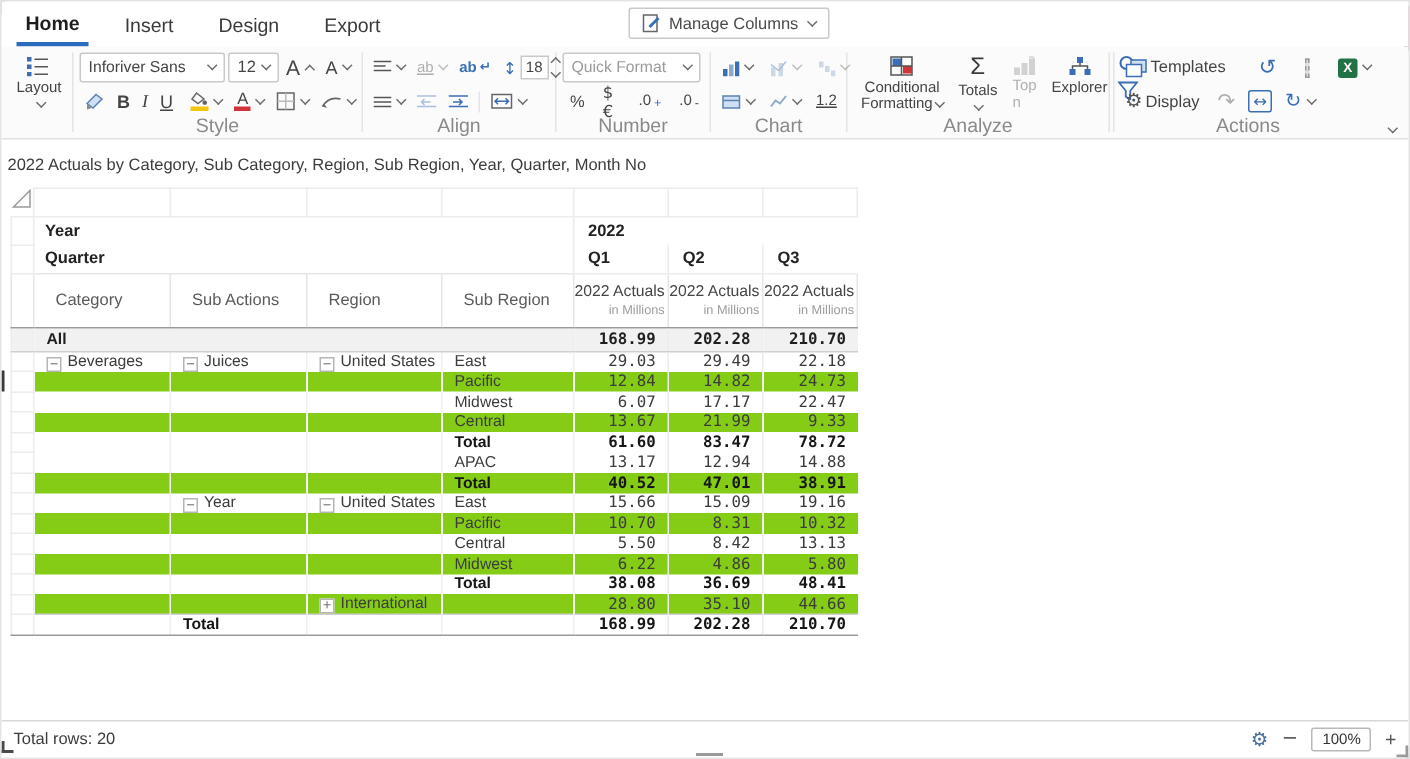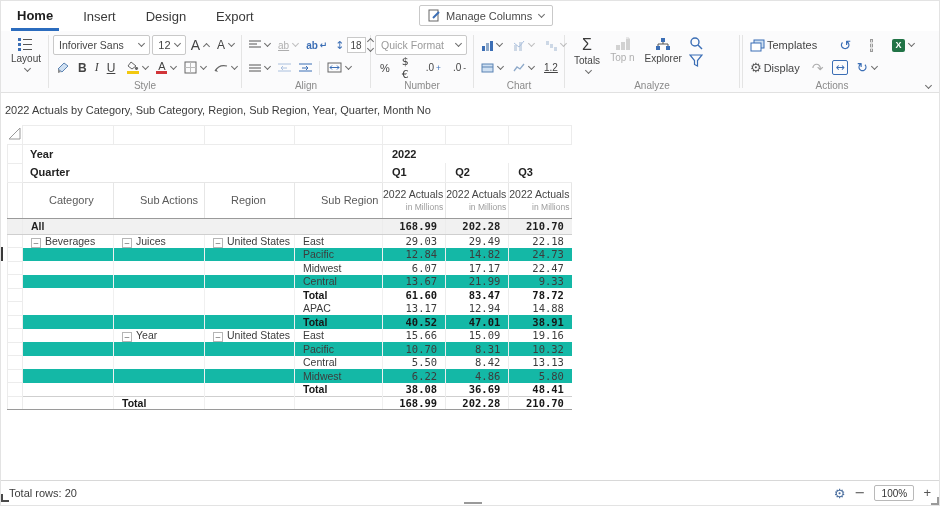--- a/index.html
+++ b/index.html
@@ -14,21 +14,21 @@
   
   .tabbar { height:30px; display:flex; align-items:center; padding-left:10px; position:relative; background:#fff; }
   .tab { font-size:13px; color:#3a3a3a; padding:6px 6px 5px; margin-right:18px; cursor:pointer; }
   .tab.active { font-weight:bold; color:#1d1d1d; border-bottom:3px solid #2b6cbe; }
   .manage-cols { position:absolute; left:418px; top:4px; height:21px; display:flex; align-items:center; gap:5px;
     border:1px solid #c9c9c9; border-radius:2px; background:#fff; padding:0 8px; font-size:11px; color:#4a4a4a; }
 
   
   .ribbon { height:62px; display:flex; align-items:stretch; background:#fbfbfc; border-bottom:1px solid #e1e1e1; padding-left:4px; position:relative; }
   .rgroup { position:relative; display:flex; flex-direction:column; padding:3px 3px 13px; }
-  .glabel { position:absolute; bottom:1px; left:0; right:0; text-align:center; font-size:10px; color:#8a8a8a; }
+  .glabel { position:absolute; bottom:1px; left:0; right:0; text-align:center; font-size:13px; color:#8a8a8a; }
   .vdiv { width:1px; background:#e4e4e4; margin:4px 1px 4px; }
   .rrow { display:flex; align-items:center; height:23px; gap:2px; }
   .btn { display:inline-flex; align-items:center; justify-content:center; gap:2px; padding:1px 3px; border-radius:2px; color:#444; font-size:12px; cursor:pointer; }
   .chev { display:inline-block; width:5px; height:5px; border-right:1.2px solid #6d6d6d; border-bottom:1.2px solid #6d6d6d; transform:rotate(45deg); margin:-3px 0 0 2px; flex:none;}
   .chev.up { transform:rotate(-135deg); margin-top:2px; }
   .disabled { opacity:.42; }
   .selectbox { display:flex; align-items:center; justify-content:space-between; background:#fff; border:1px solid #c9c9c9; border-radius:2px; height:20px; padding:0 5px; font-size:11px; color:#454545; }
   .blue { color:#3b6eb5; }
   .ink-yellow { display:block; width:12px; height:3px; background:#f2c80f; margin-top:1px; }
   .ink-red { display:block; width:11px; height:3px; background:#d13438; margin-top:0px; }
@@ -51,29 +51,29 @@
   col.c-q{width:56px}
   tr.toprow td { height:16px; border:1px solid #ececec; background:#fff; }
   tr.toprow td.cornercell { border:none; }
   td.handle { border:1px solid #ececec; background:#fff; }
   tr.yearrow td, tr.qtrrow td { height:19px; font-size:11px; font-weight:bold; color:#222; }
   tr.yearrow td.lbl, tr.qtrrow td.lbl { padding-left:7px; border-right:1px solid #ececec; }
   tr.yearrow td.val { padding-left:9px; border-left:1px solid #d9d9d9; }
   tr.qtrrow td.val { padding-left:9px; border-left:1px solid #ececec; border-bottom:1px solid #ececec; }
   tr.qtrrow td.val.first { border-left:1px solid #d9d9d9; }
   tr.hdrrow td { height:36px; font-size:11px; color:#5a5a5a; border:1px solid #e6e6e6; border-bottom:1px solid #9a9a9a; }
-  tr.hdrrow td.dim { padding-left:26px; }
+  tr.hdrrow td.dim { padding-left:14px; }
   tr.hdrrow td.meas { text-align:right; padding-right:2px; font-size:10.5px; color:#454545; line-height:12px; }
   tr.hdrrow td.meas .sub { font-size:8.5px; color:#9c9c9c; }
   tr.allrow td { height:16px; background:#f1f1f1; font-size:10.5px; font-weight:bold; color:#1f1f1f; border-bottom:1px solid #cfcfcf; }
   tr.allrow td.lbl { padding-left:8px; }
   td.num { text-align:right; padding-right:8px; font-family:"DejaVu Sans Mono", monospace; font-size:10px; color:#222; border-left:1px solid #ececec; }
   tbody.data tr { height:13.5px; }
   tbody.data td { font-size:10.5px; color:#3c3c3c; height:13px; }
-  tbody.data tr.band td { background:#14b8a6; }
+  tbody.data tr.band td { background:#84cc16; }
   tbody.data tr.band td.handle { background:#fff; }
   tbody.data td.dim { padding-left:8px; border-right:1px solid #f0f0f0; }
   tbody.data tr.boldrow td { font-weight:bold; color:#161616; }
   tbody.data tr.grand td { border-top:1px solid #cfcfcf; border-bottom:1px solid #9a9a9a; }
   .toggle { display:inline-block; width:10px; height:10px; border:1px solid #b5b5b5; background:#fff; color:#777;
     font-size:9px; line-height:8px; text-align:center; margin-right:4px; vertical-align:-1px; font-family:"DejaVu Sans Mono",monospace; }
 
   
   .statusbar { position:absolute; left:0; right:0; bottom:0; height:25px; border-top:1px solid #d8d8d8; background:#fff;
     display:flex; align-items:center; font-size:11px; color:#3c3c3c; padding:0 8px; }
@@ -324,20 +324,34 @@
         <span class="chev"></span>
       </div>
       <div class="btn" style="font-size:10px;text-decoration:underline">1.2</div>
     </div>
     <div class="glabel">Chart</div>
   </div>
   <div class="vdiv"></div>
 
   <div class="rgroup" style="width:172px">
     <div style="display:flex;align-items:flex-start;height:46px">
+      <div class="tallbtn">
+        <svg width="16" height="14" viewBox="0 0 16 14">
+            <rect x="1" y="1" width="14" height="12" fill="none" stroke="#555"></rect>
+            <rect x="2" y="2" width="6" height="5" fill="#3b6eb5"></rect>
+            <rect x="9" y="7" width="6" height="5" fill="#d13438"></rect>
+            <line x1="8" y1="1" x2="8" y2="13" stroke="#555"></line>
+            <line x1="1" y1="7" x2="15" y2="7" stroke="#555"></line>
+          </svg>
+        <span>Conditional</span>
+        <span style="display:flex;align-items:center">
+            <span>Formatting</span>
+            <span class="chev"></span>
+          </span>
+      </div>
       <div class="tallbtn">
         <span class="bigglyph">Σ</span>
         <span>Totals</span>
         <span class="chev" style="margin-top:2px"></span>
       </div>
       <div class="tallbtn disabled">
         <svg width="15" height="13" viewBox="0 0 15 13">
             <rect x="1" y="8" width="4" height="5" fill="#9a9a9a"></rect>
             <rect x="6" y="5" width="4" height="8" fill="#9a9a9a"></rect>
             <rect x="11" y="2" width="4" height="11" fill="#9a9a9a"></rect>
@@ -578,20 +592,30 @@
         <tr class="boldrow">
           <td class="handle"></td>
           <td class="dim"></td>
           <td class="dim"></td>
           <td class="dim"></td>
           <td class="dim"><span>Total</span></td>
           <td class="num">38.08</td>
           <td class="num">36.69</td>
           <td class="num">48.41</td>
         </tr>
+        <tr class="band">
+          <td class="handle"></td>
+          <td class="dim"></td>
+          <td class="dim"></td>
+          <td class="dim"><span class="toggle">+</span><span>International</span></td>
+          <td class="dim"></td>
+          <td class="num">28.80</td>
+          <td class="num">35.10</td>
+          <td class="num">44.66</td>
+        </tr>
         <tr class="boldrow grand">
           <td class="handle"></td>
           <td class="dim"></td>
           <td class="dim"><span>Total</span></td>
           <td class="dim"></td>
           <td class="dim"></td>
           <td class="num">168.99</td>
           <td class="num">202.28</td>
           <td class="num">210.70</td>
         </tr>

